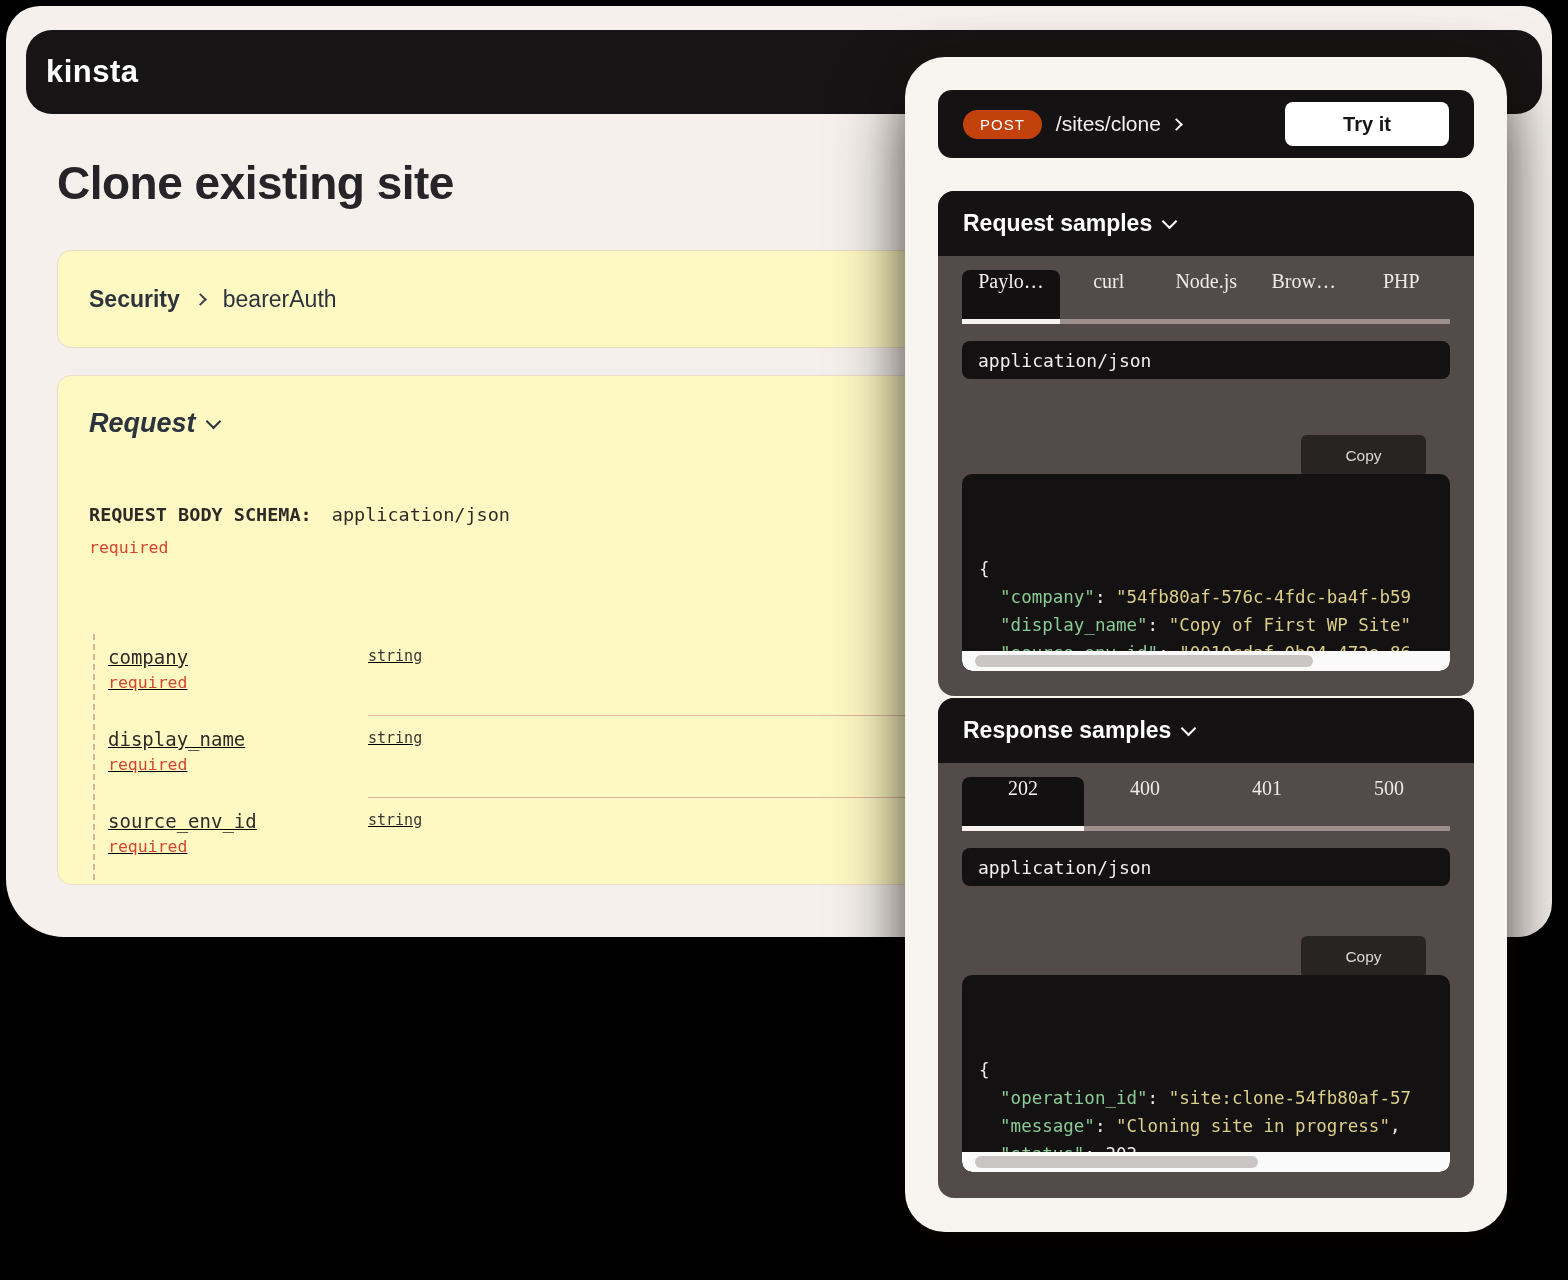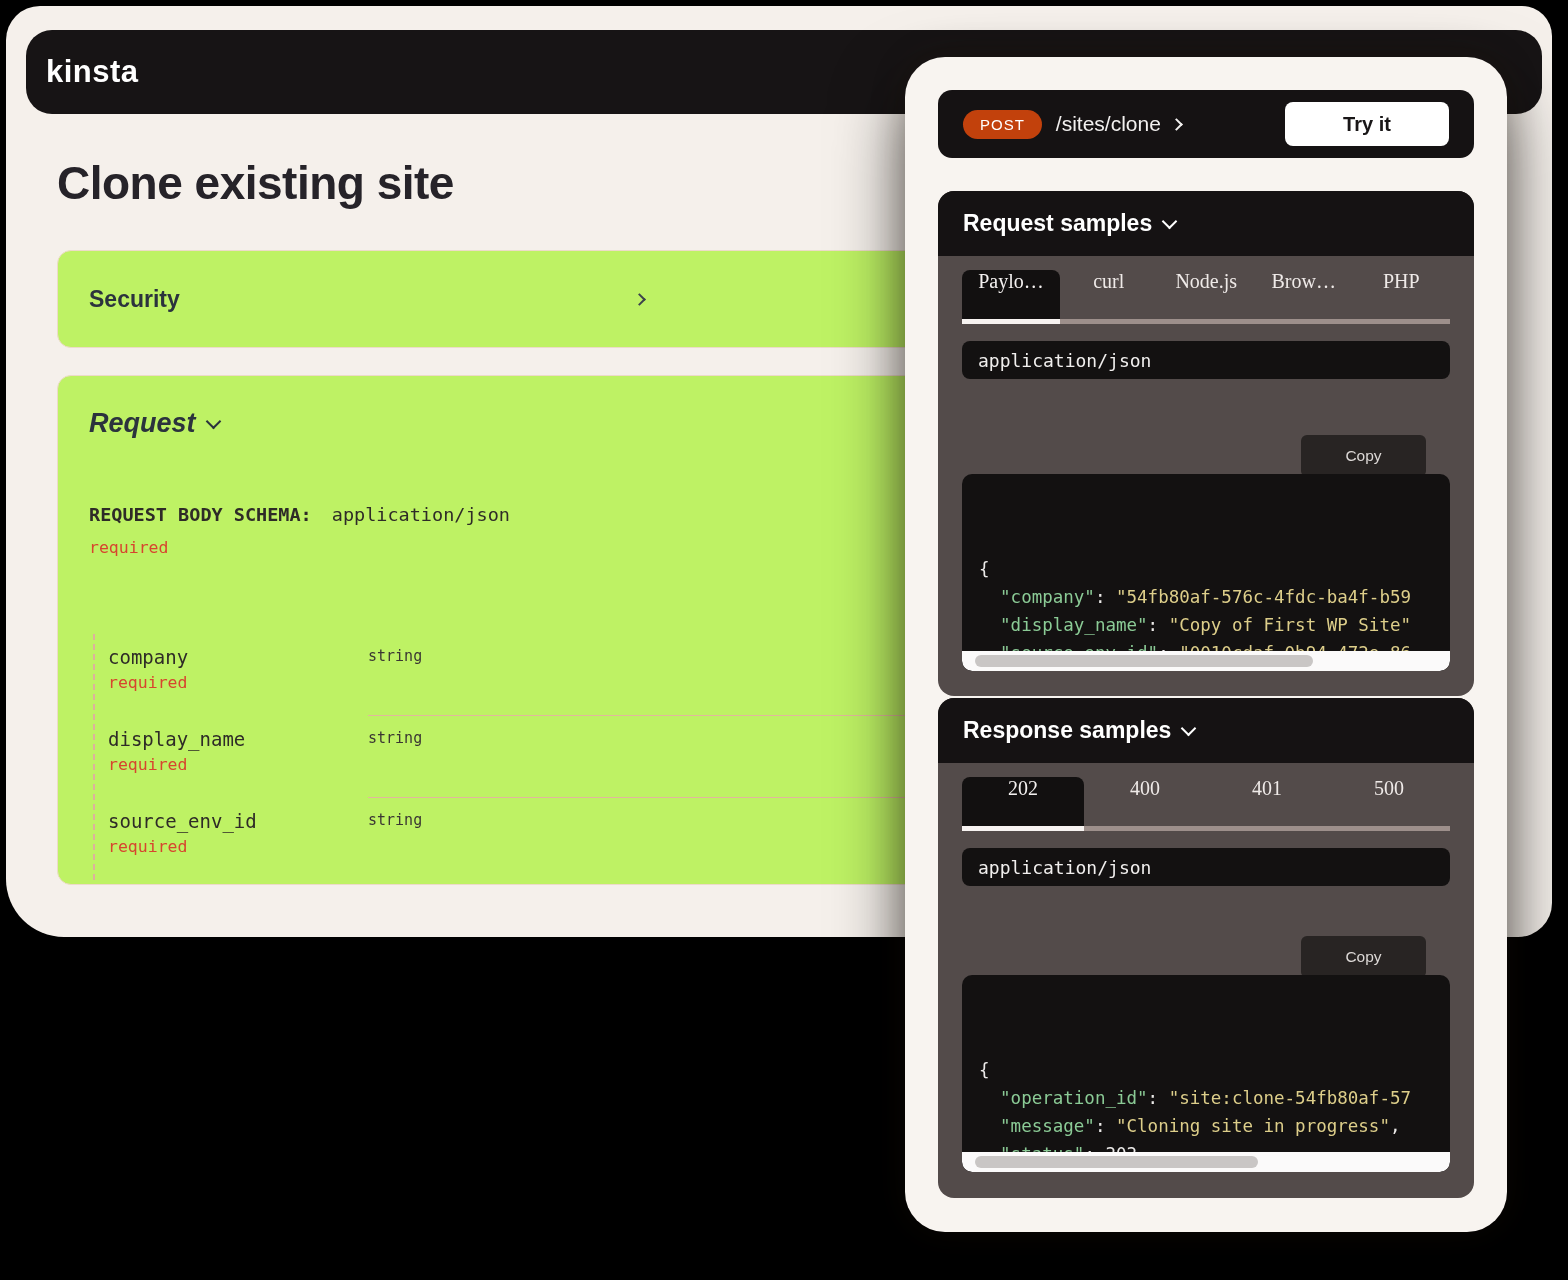--- a/index.html
+++ b/index.html
@@ -11,34 +11,34 @@
   .page{position:absolute;left:6px;top:6px;width:1546px;height:931px;
         background:#f5f0eb;border-radius:34px 30px 34px 58px;}
 
   .topbar{position:absolute;left:20px;top:24px;width:1516px;height:84px;
           background:#171415;border-radius:26px;display:flex;align-items:center;}
   .logo{color:#fff;font-size:31px;font-weight:700;letter-spacing:.5px;margin-left:20px;}
 
   .title{position:absolute;left:51px;top:150px;margin:0;font-size:46px;font-weight:800;
          letter-spacing:-.5px;color:#262329;}
 
-  .card{position:absolute;background:#bef264;border:1.5px solid #eddbc8;border-radius:14px;box-sizing:border-box;justify-content:space-between;}
+  .card{position:absolute;background:#fef9c3;border:1.5px solid #eddbc8;border-radius:14px;box-sizing:border-box;}
   .card-security{left:51px;top:244px;width:1190px;height:98px;display:flex;align-items:center;padding:0 31px;}
   .sec-label{font-size:23px;font-weight:700;color:#2b333d;}
   .sec-value{font-size:23px;color:#2b333d;margin-left:18px;}
 
   .card-request{left:51px;top:369px;width:1190px;height:510px;}
   .req-head{position:absolute;left:31px;top:32px;font-size:27px;font-weight:700;color:#2b333d;
             display:flex;align-items:center;gap:12px;font-style:italic;}
   .schema-row{position:absolute;left:31px;top:128px;font-size:18.5px;color:#2e2b27;display:flex;gap:20px;}
   .schema-label{font-weight:700;}
   .req-required{position:absolute;left:31px;top:162px;font-size:16.5px;color:#d7452e;}
 
   .fields{position:absolute;left:35px;top:258px;width:1110px;border-left:2px dashed #ddb19c;}
-  .frow{position:relative;display:flex;padding:12px 0 14px 13px;min-height:56px;}
+  .frow{position:relative;display:flex;padding:12px 0 14px 13px;min-height:56px;text-decoration:underline;}
   .frow.divided:after{content:"";position:absolute;left:273px;right:0;bottom:0;height:1.5px;background:#e2b79c;}
   .fname{width:260px;}
   .fname .nm{font-size:19px;color:#2e2b27;}
   .fname .rq{font-size:16.5px;color:#d7452e;margin-top:5px;}
   .ftype{font-size:15px;color:#3b3733;padding-top:1px;}
 
   
   .chev{display:inline-block;width:9px;height:9px;border-right:2.5px solid currentColor;
         border-bottom:2.5px solid currentColor;}
   .chev.down{transform:rotate(45deg);margin-top:-4px;}

